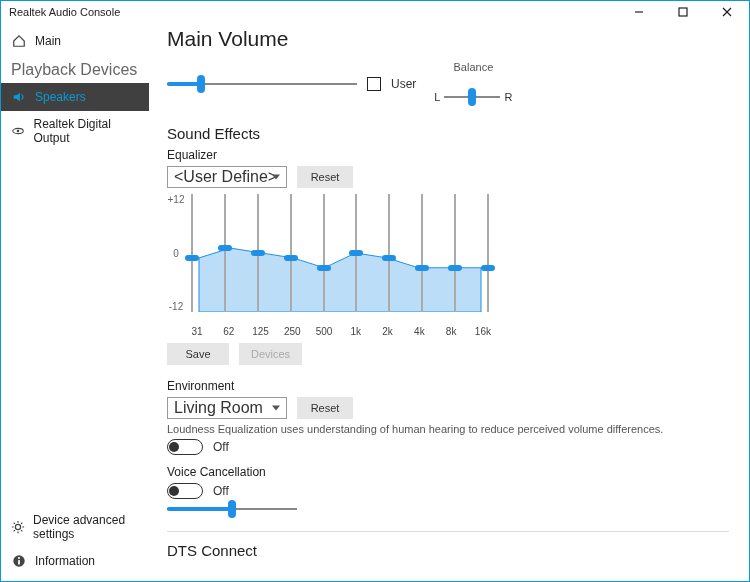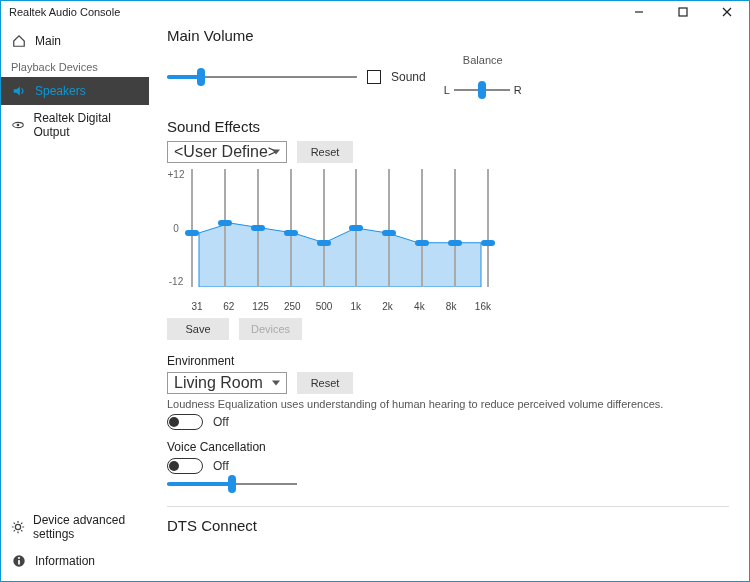--- a/index.html
+++ b/index.html
@@ -4,25 +4,25 @@
 <style>
   * { box-sizing: border-box; margin: 0; padding: 0; font-family: "Segoe UI", Arial, sans-serif; }
   body { background: #fff; width: 750px; height: 582px; overflow: hidden; font-size: 12px; color: #333; border:1px solid #0b98d6; }
   .titlebar { height: 22px; display: flex; align-items: center; padding-left: 8px; font-size: 11px; color:#222; }
   .titlebar-buttons { margin-left: auto; display: flex; }
   .titlebar-btn { width: 44px; height: 22px; display:flex; align-items:center; justify-content:center; font-size:11px; color:#222; }
   .app { display:flex; height: calc(582px - 22px); }
   .sidebar { width: 148px; border-right: none; padding-top:4px; display:flex; flex-direction:column;}
   .nav-item { display:flex; align-items:center; gap:8px; padding:6px 10px; font-size:12px; color:#222; cursor:pointer; }
   .nav-item.active { background:#404040; color:#0b98d6; }
-  .nav-section { font-size:11px; color:#666; padding:6px 10px 4px 10px; }
+  .nav-section { font-size:16px; color:#666; padding:6px 10px 4px 10px; }
   .icon { width:16px; height:16px; display:inline-flex; align-items:center; justify-content:center; }
   .sidebar-bottom { margin-top:auto; padding-bottom:8px;}
   .content { flex:1; padding: 4px 20px 0 18px; overflow:hidden; }
-  h1.section { font-size:15px; font-weight:400; color:#222; margin-bottom:10px; }
+  h1.section { font-size:21px; font-weight:400; color:#222; margin-bottom:10px; }
   h2.section { font-size:15px; font-weight:400; color:#222; margin: 10px 0 6px 0; }
   .subheading { font-size:12px; color:#222; margin: 6px 0 4px 0; }
   .row { display:flex; align-items:center; gap:10px; }
   .slider { position:relative; height:20px; }
   .slider-track { position:absolute; top:50%; left:0; right:0; height:2px; background:#888; transform:translateY(-50%); }
   .slider-fill { position:absolute; top:50%; left:0; height:4px; background:#1e90e8; transform:translateY(-50%); border-radius:2px; }
   .slider-thumb { position:absolute; top:50%; width:8px; height:18px; background:#1e90e8; border-radius:4px; transform:translate(-50%,-50%); }
   .checkbox { width:14px; height:14px; border:1.5px solid #222; display:inline-block; }
   .balance { display:flex; flex-direction:column; align-items:center; font-size:11px; margin-left:8px;}
   .balance-row{ display:flex; align-items:center; gap:4px;}
@@ -124,35 +124,36 @@
 
   <div class="content">
     <h1 class="section">Main Volume</h1>
     <div class="row">
       <div class="slider" style="width:190px">
         <div class="slider-track"></div>
         <div class="slider-fill" style="width:18%"></div>
         <div class="slider-thumb" style="left:18%"></div>
       </div>
       <span class="checkbox"></span>
-      <span>Sound</span>
+      <span>User</span>
       <div class="balance">
         <span style="font-size:11px;color:#555;margin-bottom:14px;">Balance</span>
         <div class="balance-row">
           <span>L</span>
           <div class="slider" style="width:56px">
             <div class="slider-track"></div>
             <div class="slider-thumb" style="left:50%"></div>
           </div>
           <span>R</span>
         </div>
       </div>
     </div>
 
     <h2 class="section" style="margin-top:18px">Sound Effects</h2>
+    <div class="subheading">Equalizer</div>
     <div class="row">
       <div class="select">
           <span>&lt;User Define&gt;</span>
         </div>
       <button class="btn">Reset</button>
     </div>
 
     <div style="display:flex;">
       <div class="eq-labels-left" style="position:relative;left:0;height:118px;margin-top:6px;">
         <span>+12</span>

